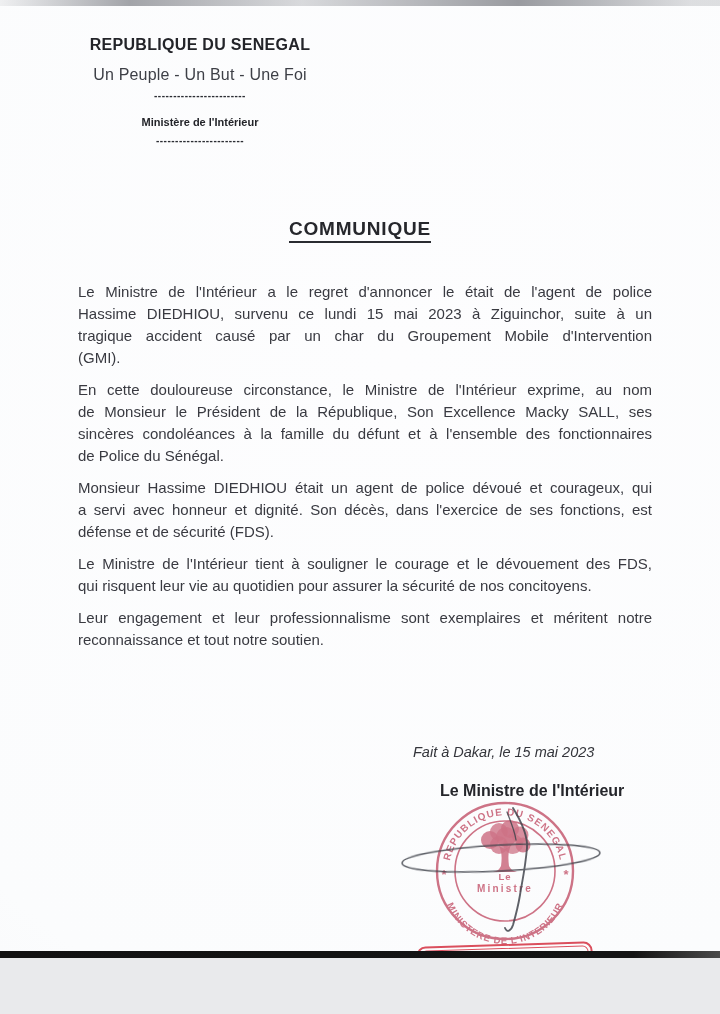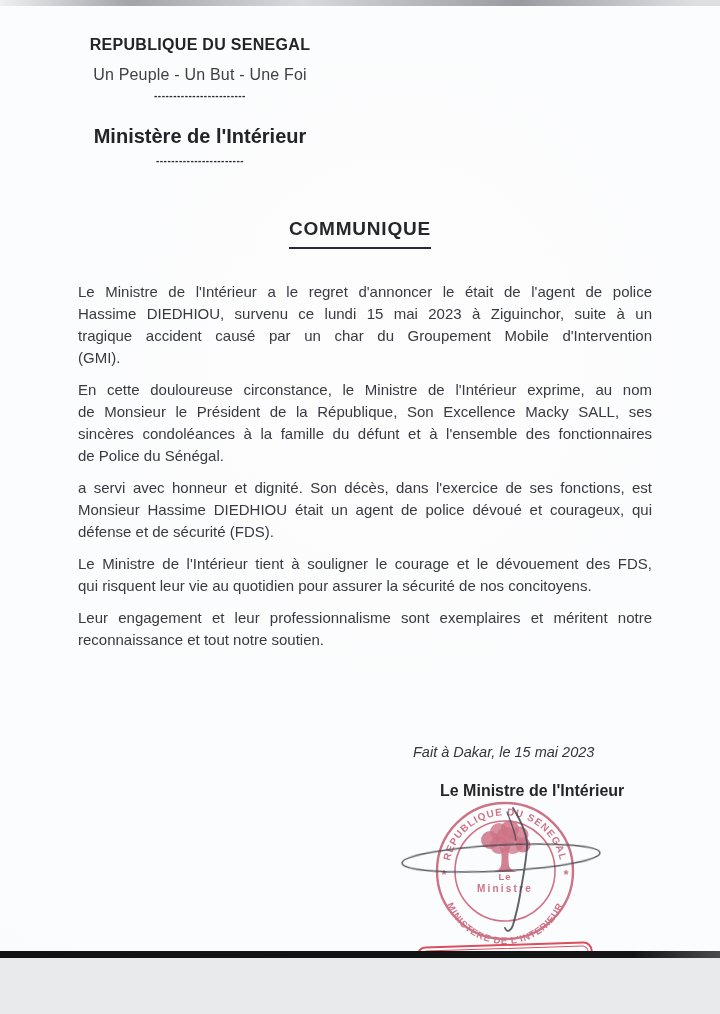--- a/index.html
+++ b/index.html
@@ -9,25 +9,25 @@
     font-family:"Liberation Sans", sans-serif;color:#35363c;
   }
   .top-edge{position:absolute;top:0;left:0;width:100%;height:6px;
     background:linear-gradient(to right, rgba(150,152,158,.12), rgba(132,134,140,.75) 18%, rgba(150,152,158,.35) 42%, rgba(128,130,136,.8) 72%, rgba(150,152,158,.3) 96%);}
   .bottom-edge{position:absolute;bottom:0;left:0;width:100%;height:7px;
     background:linear-gradient(to right,#121212 0%,#141414 88%,#4a4a4a 100%);}
   .letterhead{position:absolute;left:75px;top:36px;width:250px;text-align:center;color:#232429;}
   .country{font-size:16px;font-weight:bold;letter-spacing:.3px;}
   .motto{margin-top:12px;font-size:16px;color:#3d3f46;letter-spacing:.2px;}
   .dashes{margin-top:7px;font-size:10px;font-weight:bold;letter-spacing:.5px;color:#2b2d33;line-height:10px;}
-  .ministry{margin-top:24px;font-size:20px;font-weight:bold;}
+  .ministry{margin-top:15px;font-size:11px;font-weight:bold;}
   .dashes2{margin-top:8px;font-size:10px;font-weight:bold;letter-spacing:.5px;color:#2b2d33;line-height:10px;}
   .title-wrap{position:absolute;left:0;top:218px;width:720px;text-align:center;}
   .doc-title{display:inline-block;font-size:19px;font-weight:bold;letter-spacing:.8px;color:#26272c;
-    border-bottom:2.2px solid #2a2c31;padding-bottom:7px;}
+    border-bottom:2.2px solid #2a2c31;padding-bottom:1px;}
   .body-text{position:absolute;left:78px;top:281px;width:574px;font-size:15px;line-height:22px;color:#393a41;}
   .para{margin-bottom:10px;}
   .para .line{text-align:justify;text-align-last:justify;}
   .para .line.last{text-align-last:left;}
   .place-date{position:absolute;left:413px;top:744px;font-size:14.5px;color:#34353b;font-style:italic;}
   .signatory{position:absolute;left:440px;top:782px;font-size:16px;font-weight:bold;color:#25262b;}
   .seal-svg{position:absolute;left:433px;top:800px;}
   .sig-svg{position:absolute;left:395px;top:788px;}
   .name-stamp{position:absolute;left:417px;top:944px;width:176px;height:44px;
     border:2.5px solid #d84150;border-radius:9px;transform:rotate(-1.8deg);box-sizing:border-box;opacity:.92;}
@@ -62,22 +62,22 @@
         <div class="line">tragique accident causé par un char du Groupement Mobile d'Intervention</div>
         <div class="line last">(GMI).</div>
       </div>
     <div class="para">
         <div class="line">En cette douloureuse circonstance, le Ministre de l'Intérieur exprime, au nom</div>
         <div class="line">de Monsieur le Président de la République, Son Excellence Macky SALL, ses</div>
         <div class="line">sincères condoléances à la famille du défunt et à l'ensemble des fonctionnaires</div>
         <div class="line last">de Police du Sénégal.</div>
       </div>
     <div class="para">
+        <div class="line">Monsieur Hassime DIEDHIOU était un agent de police dévoué et courageux, qui</div>
         <div class="line">a servi avec honneur et dignité. Son décès, dans l'exercice de ses fonctions, est</div>
-        <div class="line">Monsieur Hassime DIEDHIOU était un agent de police dévoué et courageux, qui</div>
         <div class="line last">défense et de sécurité (FDS).</div>
       </div>
     <div class="para">
         <div class="line">Le Ministre de l'Intérieur tient à souligner le courage et le dévouement des FDS,</div>
         <div class="line last">qui risquent leur vie au quotidien pour assurer la sécurité de nos concitoyens.</div>
       </div>
     <div class="para">
         <div class="line">Leur engagement et leur professionnalisme sont exemplaires et méritent notre</div>
         <div class="line last">reconnaissance et tout notre soutien.</div>
       </div>

